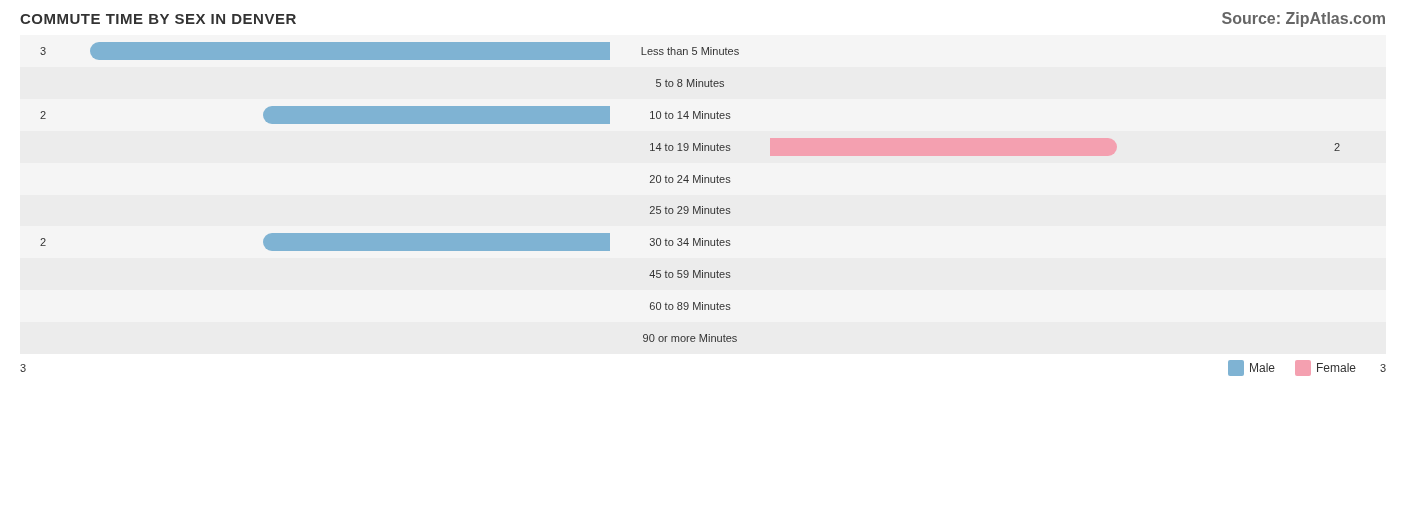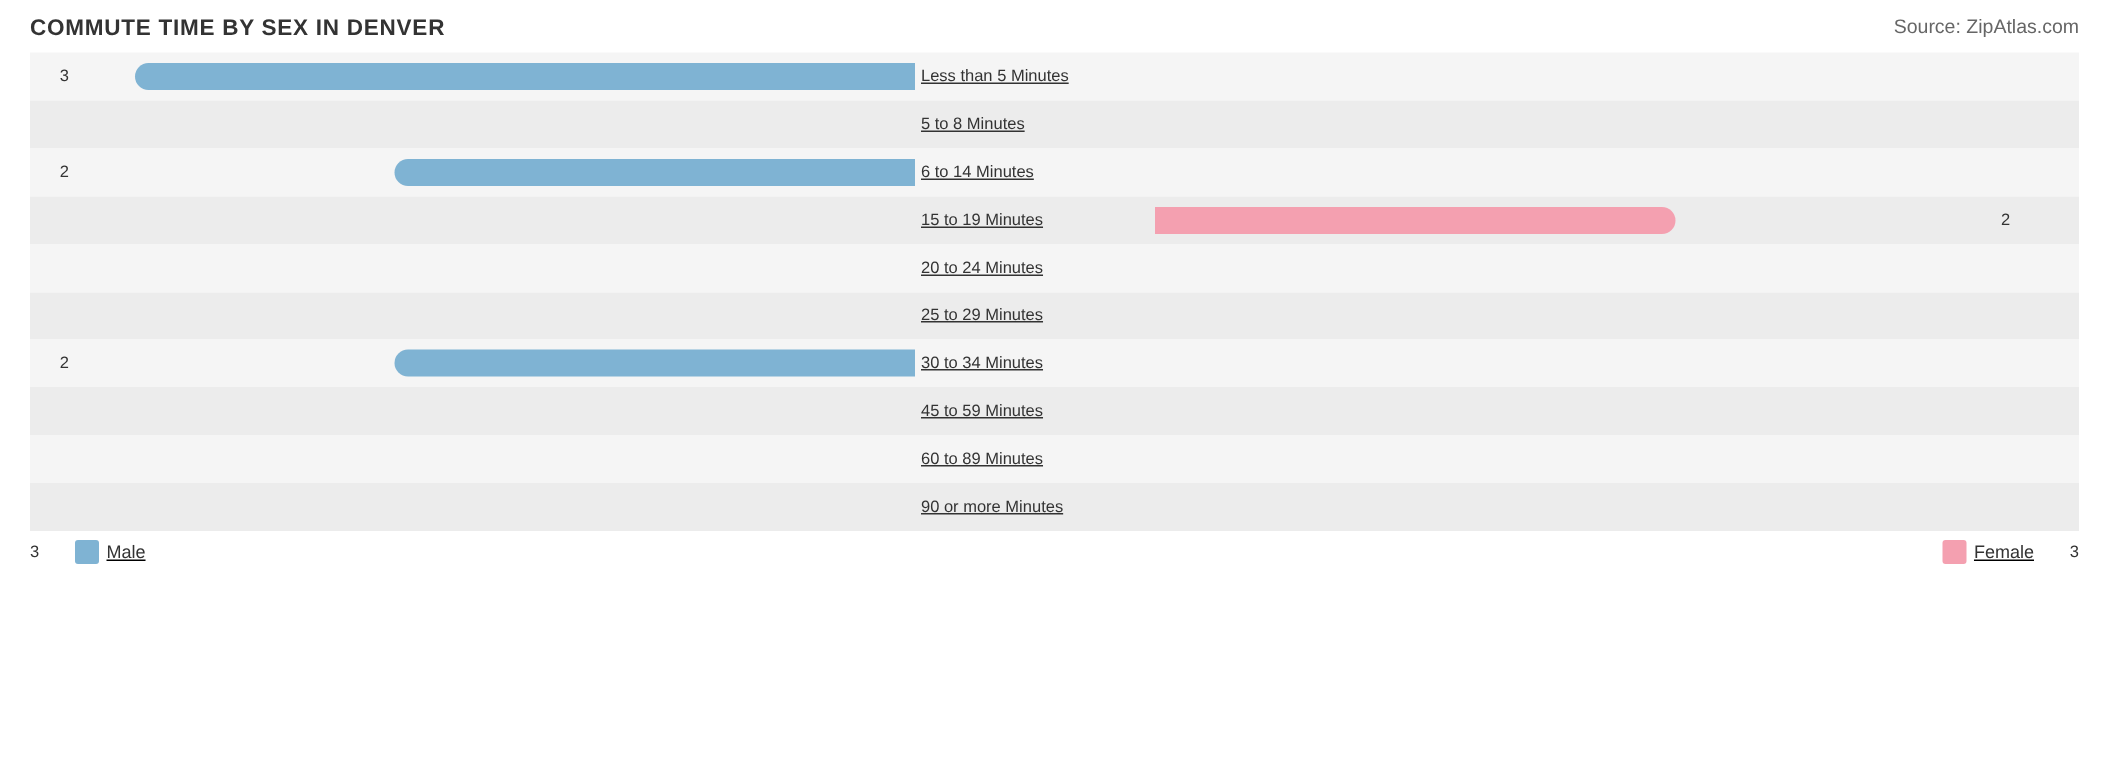--- a/index.html
+++ b/index.html
@@ -21,22 +21,23 @@
       font-weight: bold;
       color: #333;
       text-transform: uppercase;
       letter-spacing: 0.5px;
       margin-bottom: 8px;
     }
     .source-text {
       position: absolute;
       top: 10px;
       right: 20px;
-      font-size: 13px;
+      font-size: 16px;
       color: #666;
+      font-weight: bold;
     }
     .chart-area {
       width: 100%;
       height: calc(100% - 55px);
       display: flex;
       flex-direction: column;
       justify-content: space-between;
     }
     .bar-row {
       display: flex;
@@ -62,25 +63,25 @@
       align-items: center;
       flex-shrink: 0;
     }
     .left-bar {
       height: 18px;
       background: #7fb3d3;
       border-radius: 9px 0 0 9px;
     }
     .label-center {
       width: 160px;
+      text-align: center;
       font-size: 11px;
       color: #333;
       flex-shrink: 0;
       padding: 0 4px;
-      text-decoration: underline;
     }
     .right-bar-container {
       width: 560px;
       display: flex;
       justify-content: flex-start;
       align-items: center;
       flex-shrink: 0;
     }
     .right-bar {
       height: 18px;
@@ -104,23 +105,22 @@
     }
     .legend-left {
       font-size: 11px;
       color: #333;
       width: 30px;
     }
     .legend-center {
       display: flex;
       gap: 20px;
       align-items: center;
-      justify-content: space-between;
+      justify-content: flex-end;
       flex: 1;
-      text-decoration: underline;
     }
     .legend-item {
       display: flex;
       align-items: center;
       gap: 5px;
       font-size: 12px;
       color: #333;
     }
     .legend-swatch {
       width: 16px;
@@ -163,32 +163,32 @@
       <div class="right-bar-container">
         <div class="right-bar" style="width:0px;"></div>
       </div>
       <div class="right-value">&nbsp;</div>
     </div>
       <div class="bar-row">
       <div class="left-value">2</div>
       <div class="left-bar-container">
         <div class="left-bar" style="width:346.66666666666663px;"></div>
       </div>
-      <div class="label-center">6 to 14 Minutes</div>
-      <div class="right-bar-container">
-        <div class="right-bar" style="width:0px;"></div>
-      </div>
-      <div class="right-value">&nbsp;</div>
-    </div>
-      <div class="bar-row">
-      <div class="left-value">&nbsp;</div>
-      <div class="left-bar-container">
-        <div class="left-bar" style="width:0px;"></div>
-      </div>
-      <div class="label-center">15 to 19 Minutes</div>
+      <div class="label-center">10 to 14 Minutes</div>
+      <div class="right-bar-container">
+        <div class="right-bar" style="width:0px;"></div>
+      </div>
+      <div class="right-value">&nbsp;</div>
+    </div>
+      <div class="bar-row">
+      <div class="left-value">&nbsp;</div>
+      <div class="left-bar-container">
+        <div class="left-bar" style="width:0px;"></div>
+      </div>
+      <div class="label-center">14 to 19 Minutes</div>
       <div class="right-bar-container">
         <div class="right-bar" style="width:346.66666666666663px;"></div>
       </div>
       <div class="right-value">2</div>
     </div>
       <div class="bar-row">
       <div class="left-value">&nbsp;</div>
       <div class="left-bar-container">
         <div class="left-bar" style="width:0px;"></div>
       </div>

